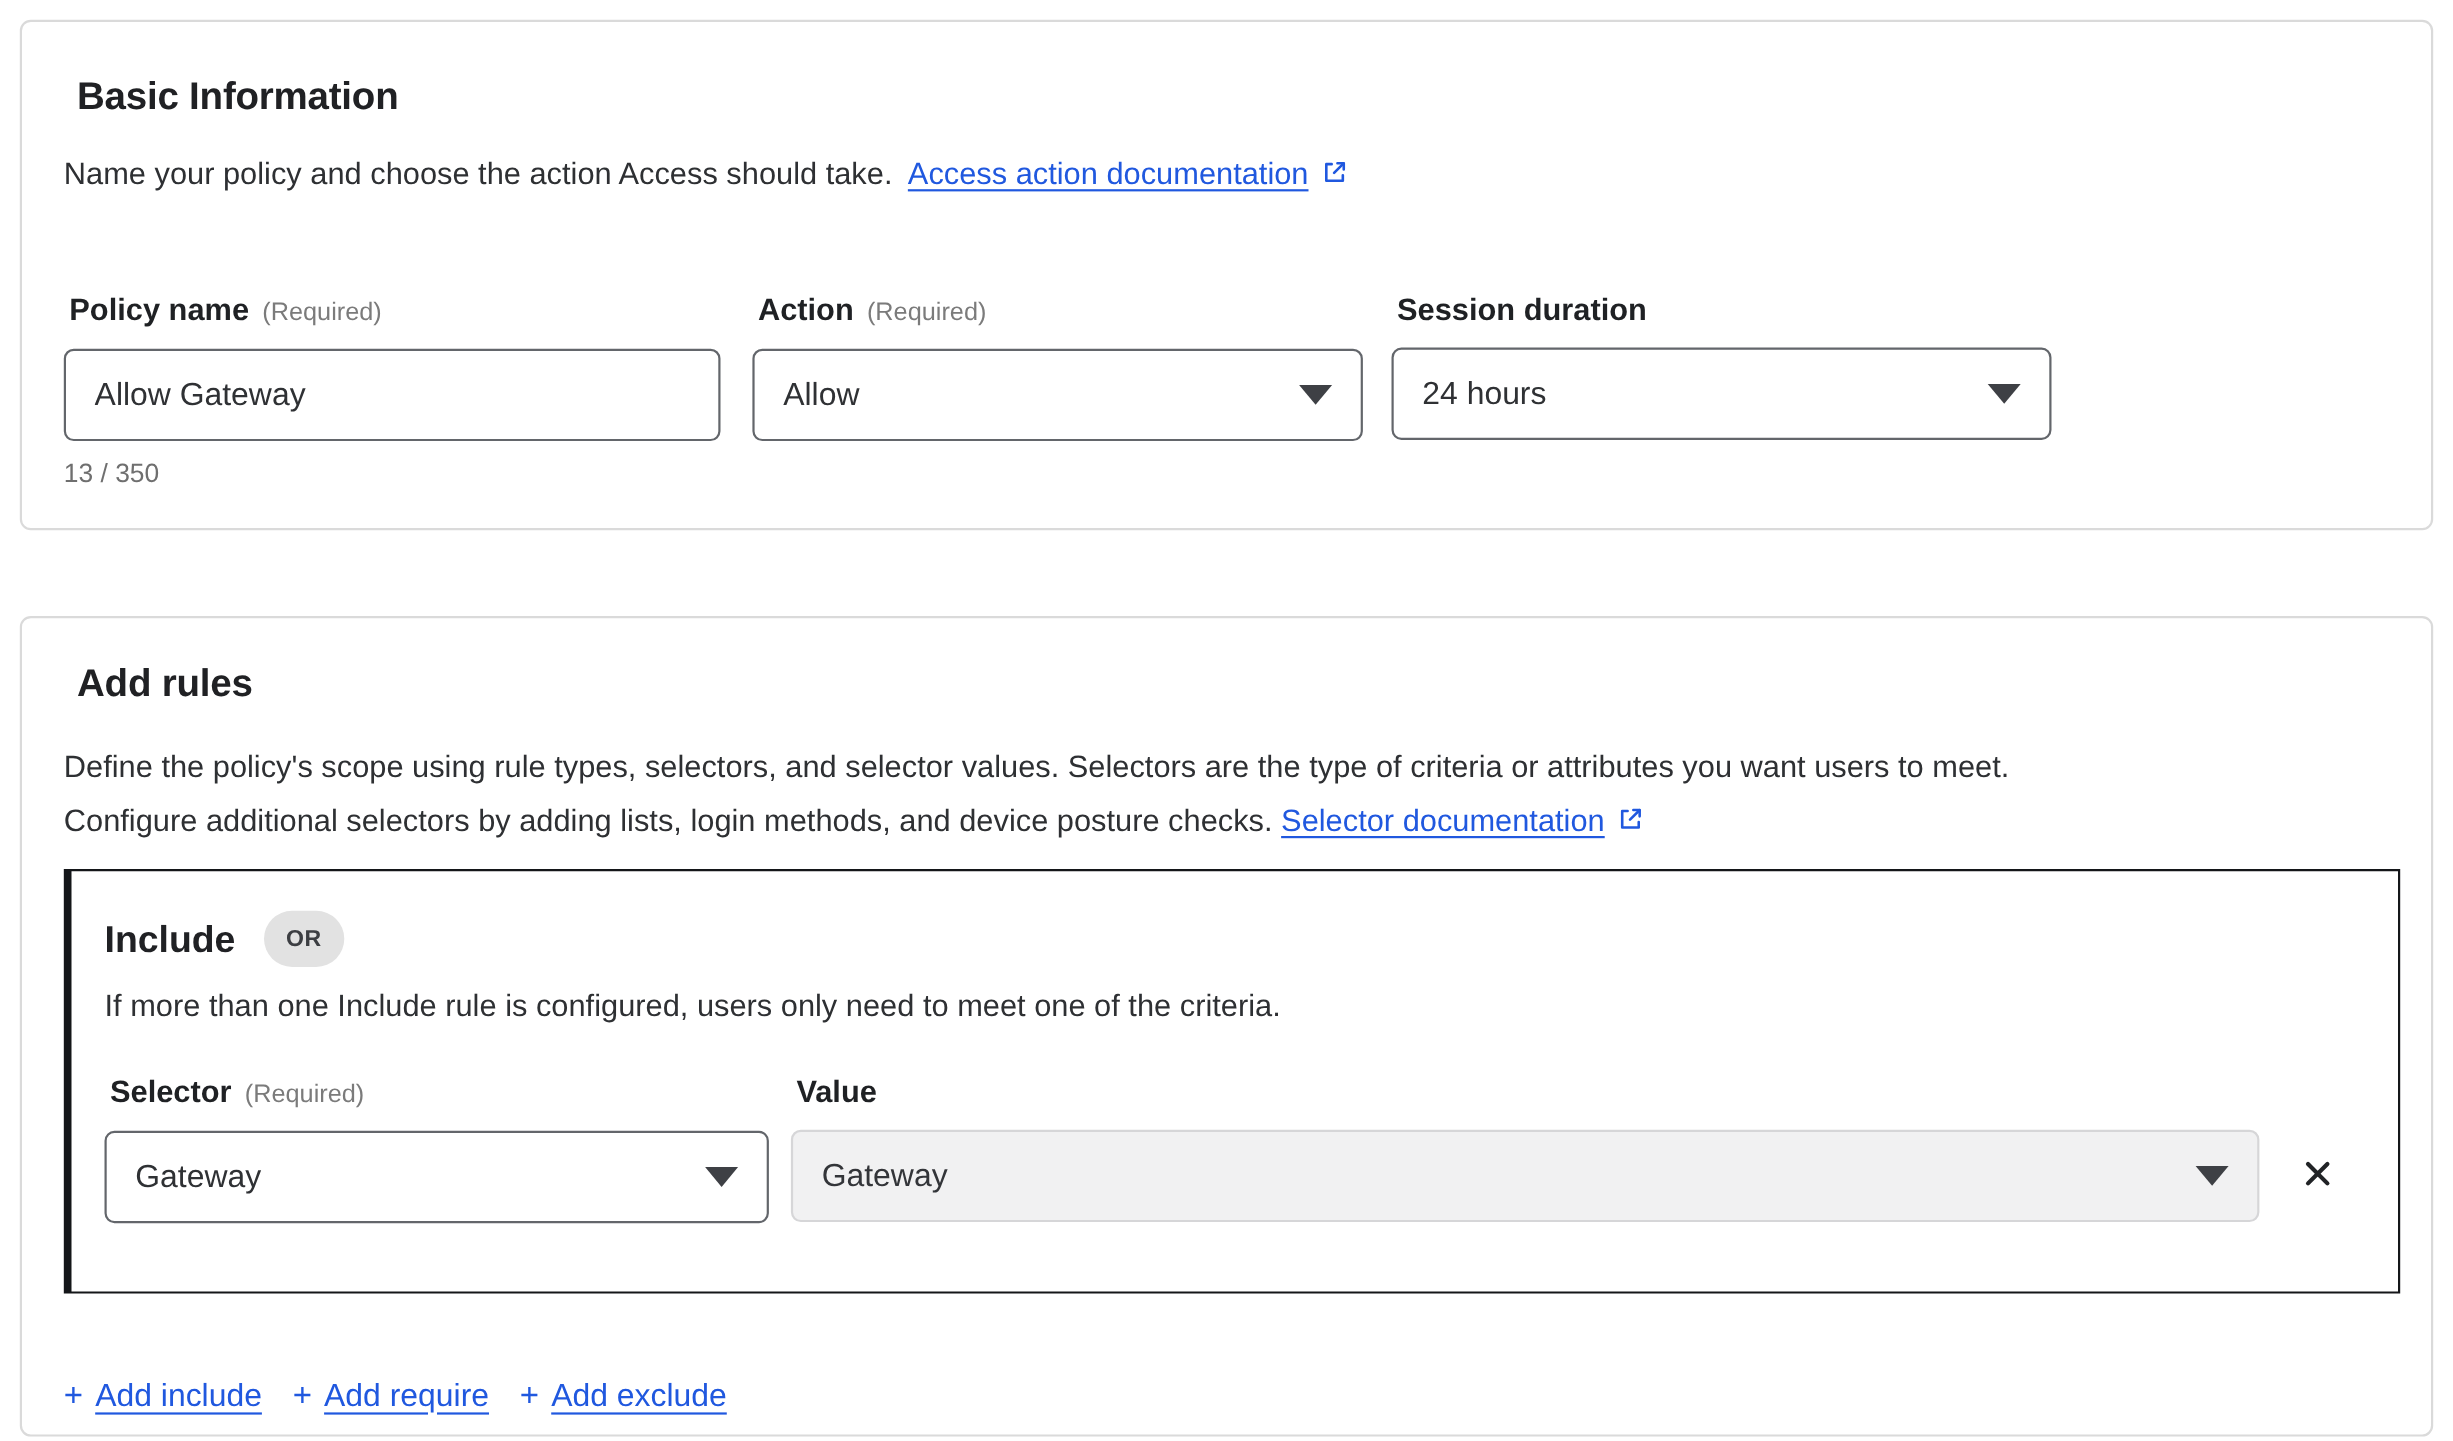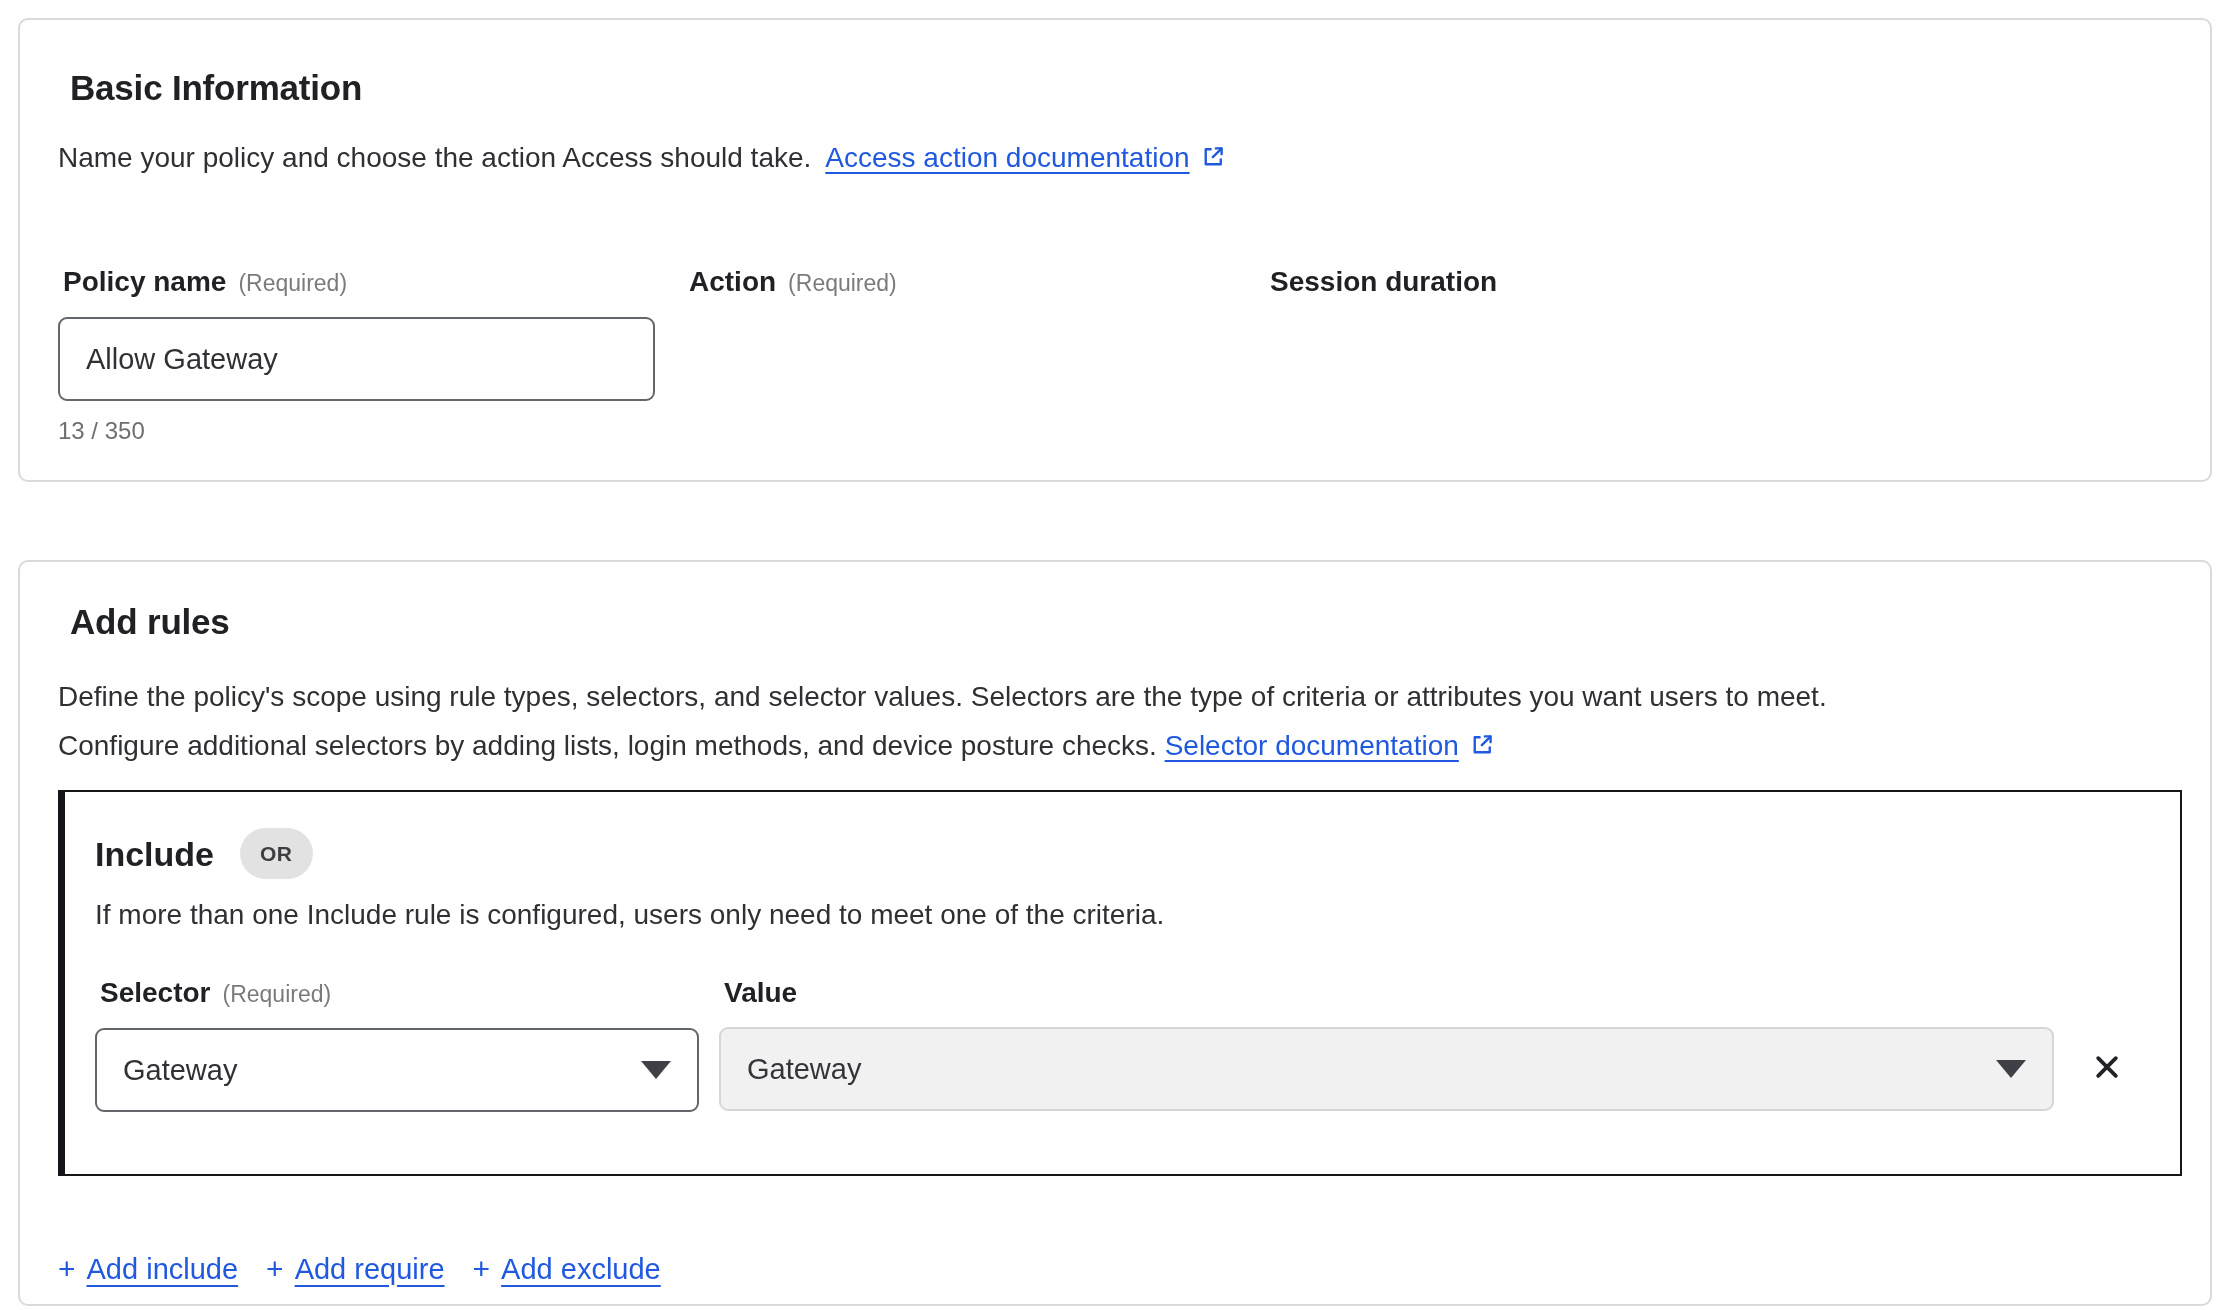--- a/index.html
+++ b/index.html
@@ -195,25 +195,33 @@
         <span>Policy name</span><span class="req-hint">(Required)</span>
       </div>
       <input class="text-control" type="text" value="Allow Gateway" style="">
       <div class="char-counter">13 / 350</div>
     </div>
 
     <div class="field w-action">
       <div class="field-label">
         <span>Action</span><span class="req-hint">(Required)</span>
       </div>
+      <div class="control w-action">
+        <span>Allow</span>
+        <span class="caret"></span>
+      </div>
     </div>
 
     <div class="field w-session">
       <div class="field-label">
         <span>Session duration</span>
+      </div>
+      <div class="control w-session">
+        <span>24 hours</span>
+        <span class="caret"></span>
       </div>
     </div>
   </div>
 </section>
 
 <section class="card" id="card-rules">
   <h2 class="section-title">Add rules</h2>
   <p class="desc">
     <span>Define the policy's scope using rule types, selectors, and selector values. Selectors are the type of criteria or attributes you want users to meet.</span><br>
     <span>Configure additional selectors by adding lists, login methods, and device posture checks.</span>

